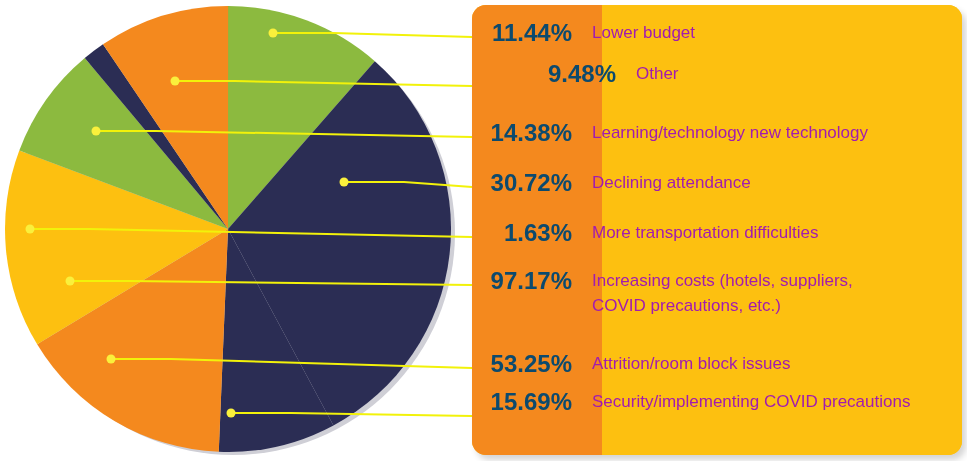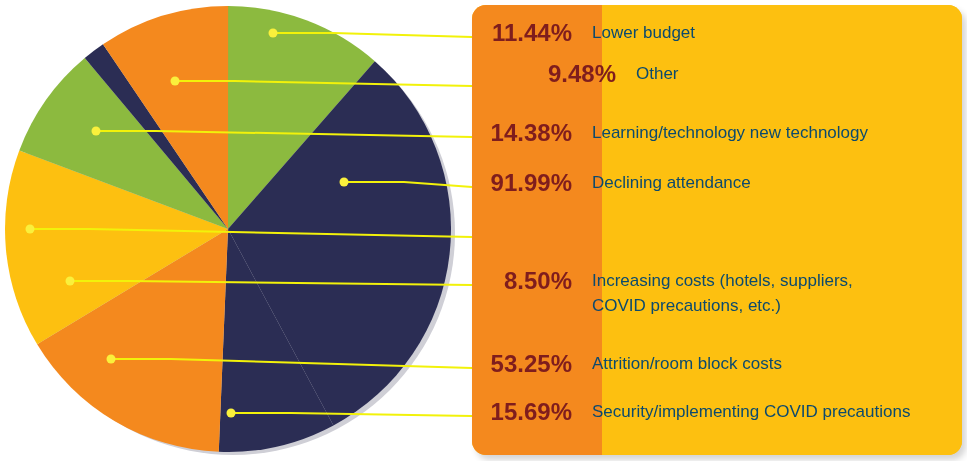--- a/index.html
+++ b/index.html
@@ -38,32 +38,32 @@
     background:#FDC010;
     position:relative;
   }
   .lrow{
     position:absolute;
     left:0;right:0;
     display:flex;
     align-items:flex-start;
   }
   .pct{
-    color:#7f1d1d;
+    color:#0c4a6e;
     font-size:24px;
     font-weight:bold;
     text-align:right;
     width:100px;
     padding-right:0px;
     letter-spacing:0px;
     line-height:26px;
     white-space:nowrap;
   }
   .lbl{
-    color:#0c4a6e;
+    color:#a21caf;
     font-size:17px;
     line-height:25px;
     padding-left:20px;
     white-space:pre-line;
   }
 </style>
 </head>
 <body>
 
 <div id="chart-root">
@@ -116,32 +116,36 @@
         </div>
         <div class="lrow" style="top: 56px; margin-left: 44px;">
           <div class="pct">9.48%</div>
           <div class="lbl">Other</div>
         </div>
         <div class="lrow" style="top: 115px;">
           <div class="pct">14.38%</div>
           <div class="lbl">Learning/technology new technology</div>
         </div>
         <div class="lrow" style="top: 165px;">
-          <div class="pct">91.99%</div>
+          <div class="pct">30.72%</div>
           <div class="lbl">Declining attendance</div>
         </div>
+        <div class="lrow" style="top: 215px;">
+          <div class="pct">1.63%</div>
+          <div class="lbl">More transportation difficulties</div>
+        </div>
         <div class="lrow" style="top: 263px;">
-          <div class="pct">8.50%</div>
+          <div class="pct">97.17%</div>
           <div class="lbl">Increasing costs (hotels, suppliers,
 COVID precautions, etc.)</div>
         </div>
         <div class="lrow" style="top: 346px;">
           <div class="pct">53.25%</div>
-          <div class="lbl">Attrition/room block costs</div>
+          <div class="lbl">Attrition/room block issues</div>
         </div>
-        <div class="lrow" style="top: 394px;">
+        <div class="lrow" style="top: 384px;">
           <div class="pct">15.69%</div>
           <div class="lbl">Security/implementing COVID precautions</div>
         </div>
       </div>
   </div>
 
 </div>
 
 </body></html>

